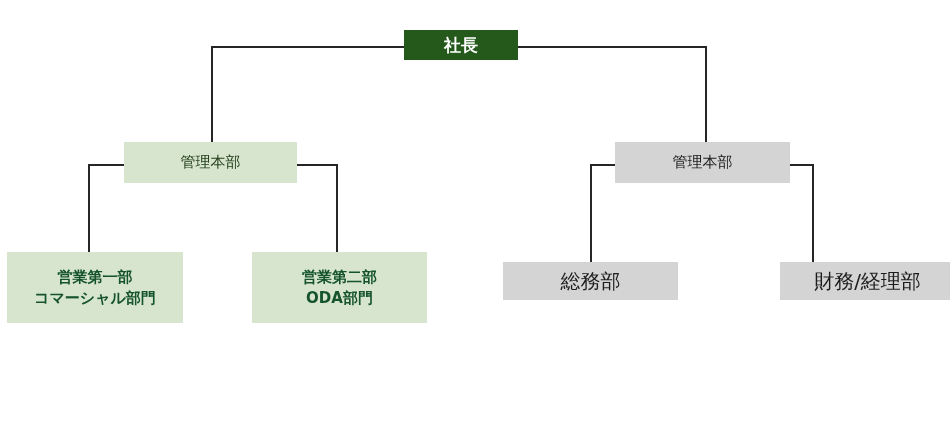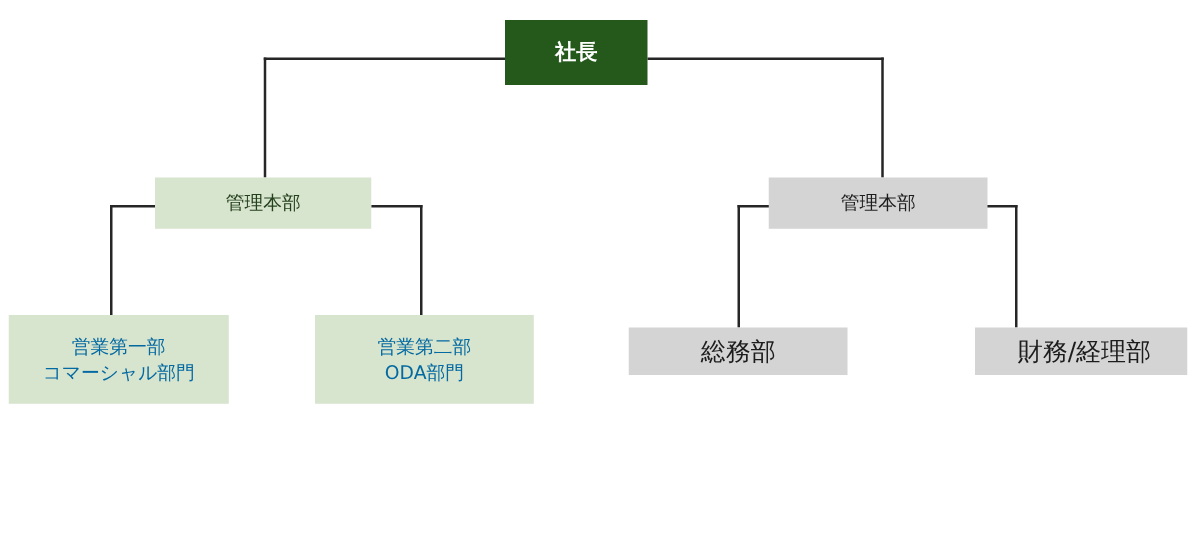--- a/index.html
+++ b/index.html
@@ -44,22 +44,23 @@
     color: #24411c;
     font-size: 15px;
   }
   .node.level-div-gray {
     background: #d4d4d4;
     color: #1c1c1c;
     font-size: 15px;
   }
   .node.level-dept-green {
     background: #d7e4ce;
-    color: #0369a1;
+    color: #14532d;
     font-size: 15px;
+    font-weight: bold;
   }
   .node.level-dept-gray {
     background: #d4d4d4;
     color: #1c1c1c;
     font-size: 20px;
   }
   
   .connector {
     position: absolute;
     background: #262626;
@@ -84,21 +85,21 @@
   <div class="connector h" style="left:88px; top:164px; width:38px;"></div>
   <div class="connector v" style="left:88px; top:164px; height:88px;"></div>
   <div class="connector h" style="left:297px; top:164px; width:41px;"></div>
   <div class="connector v" style="left:336px; top:164px; height:88px;"></div>
 
   <div class="connector h" style="left:590px; top:164px; width:27px;"></div>
   <div class="connector v" style="left:590px; top:164px; height:98px;"></div>
   <div class="connector h" style="left:788px; top:164px; width:26px;"></div>
   <div class="connector v" style="left:812px; top:164px; height:98px;"></div>
 
-  <div class="node level-root" style="left:404px; top:16px; width:114px; height:52px;">
+  <div class="node level-root" style="left:404px; top:30px; width:114px; height:30px;">
     <span class="node-label">社長</span>
   </div>
 
   <div class="node level-div-green" style="left:124px; top:142px; width:173px; height:41px;">
     <span class="node-label">管理本部</span>
   </div>
 
   <div class="node level-div-gray" style="left:615px; top:142px; width:175px; height:41px;">
     <span class="node-label">管理本部</span>
   </div>

